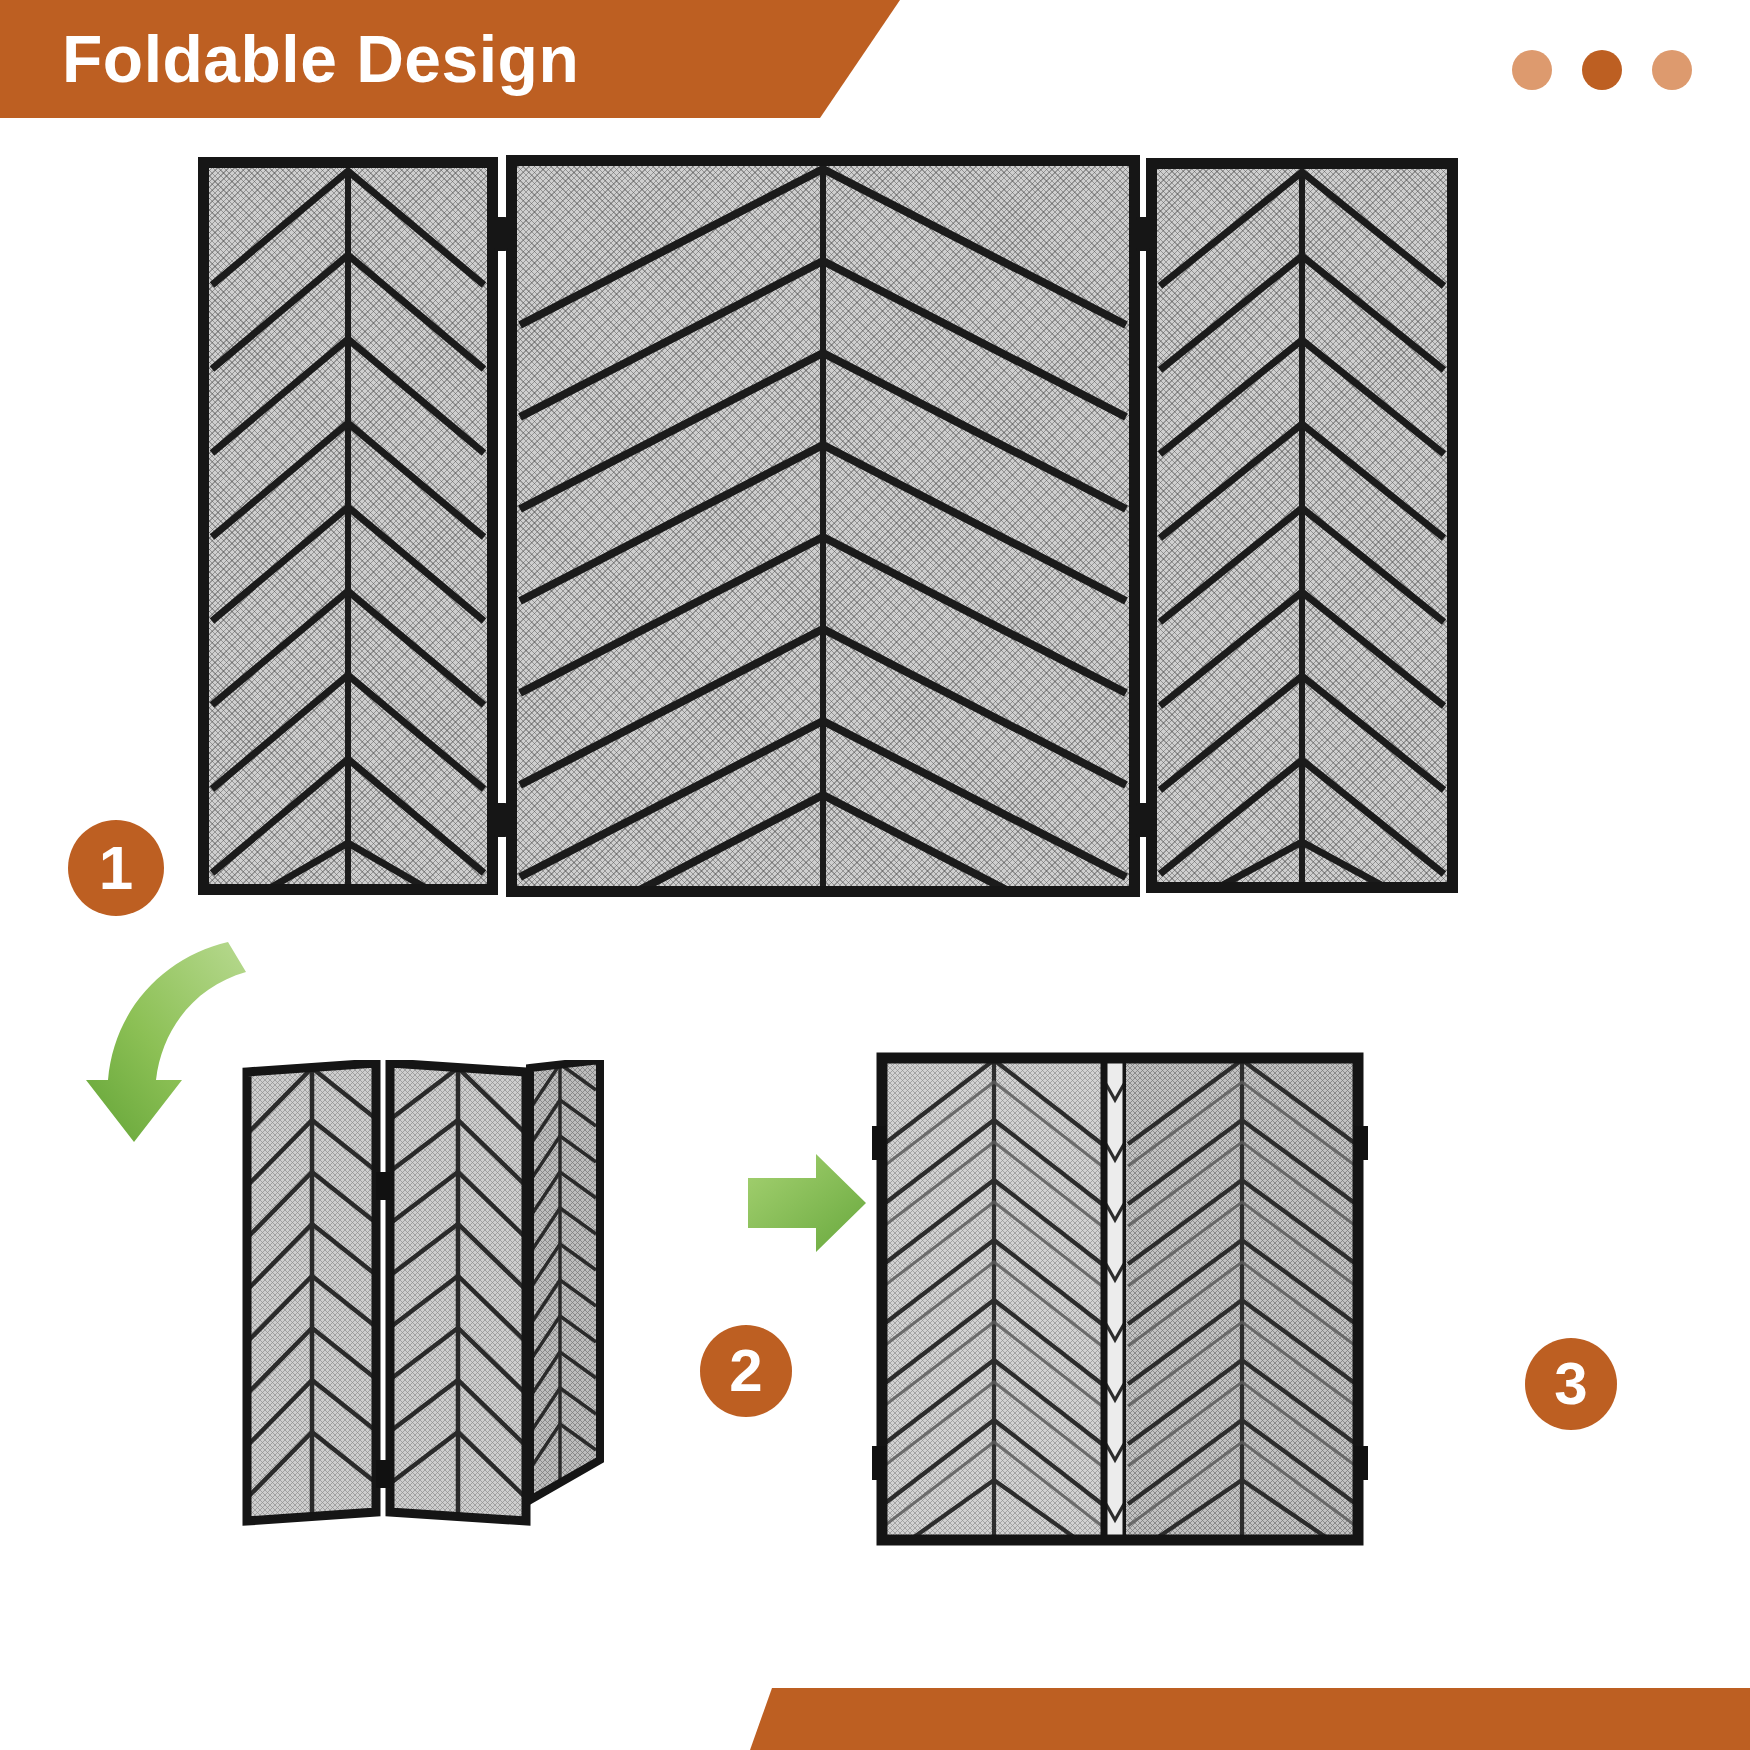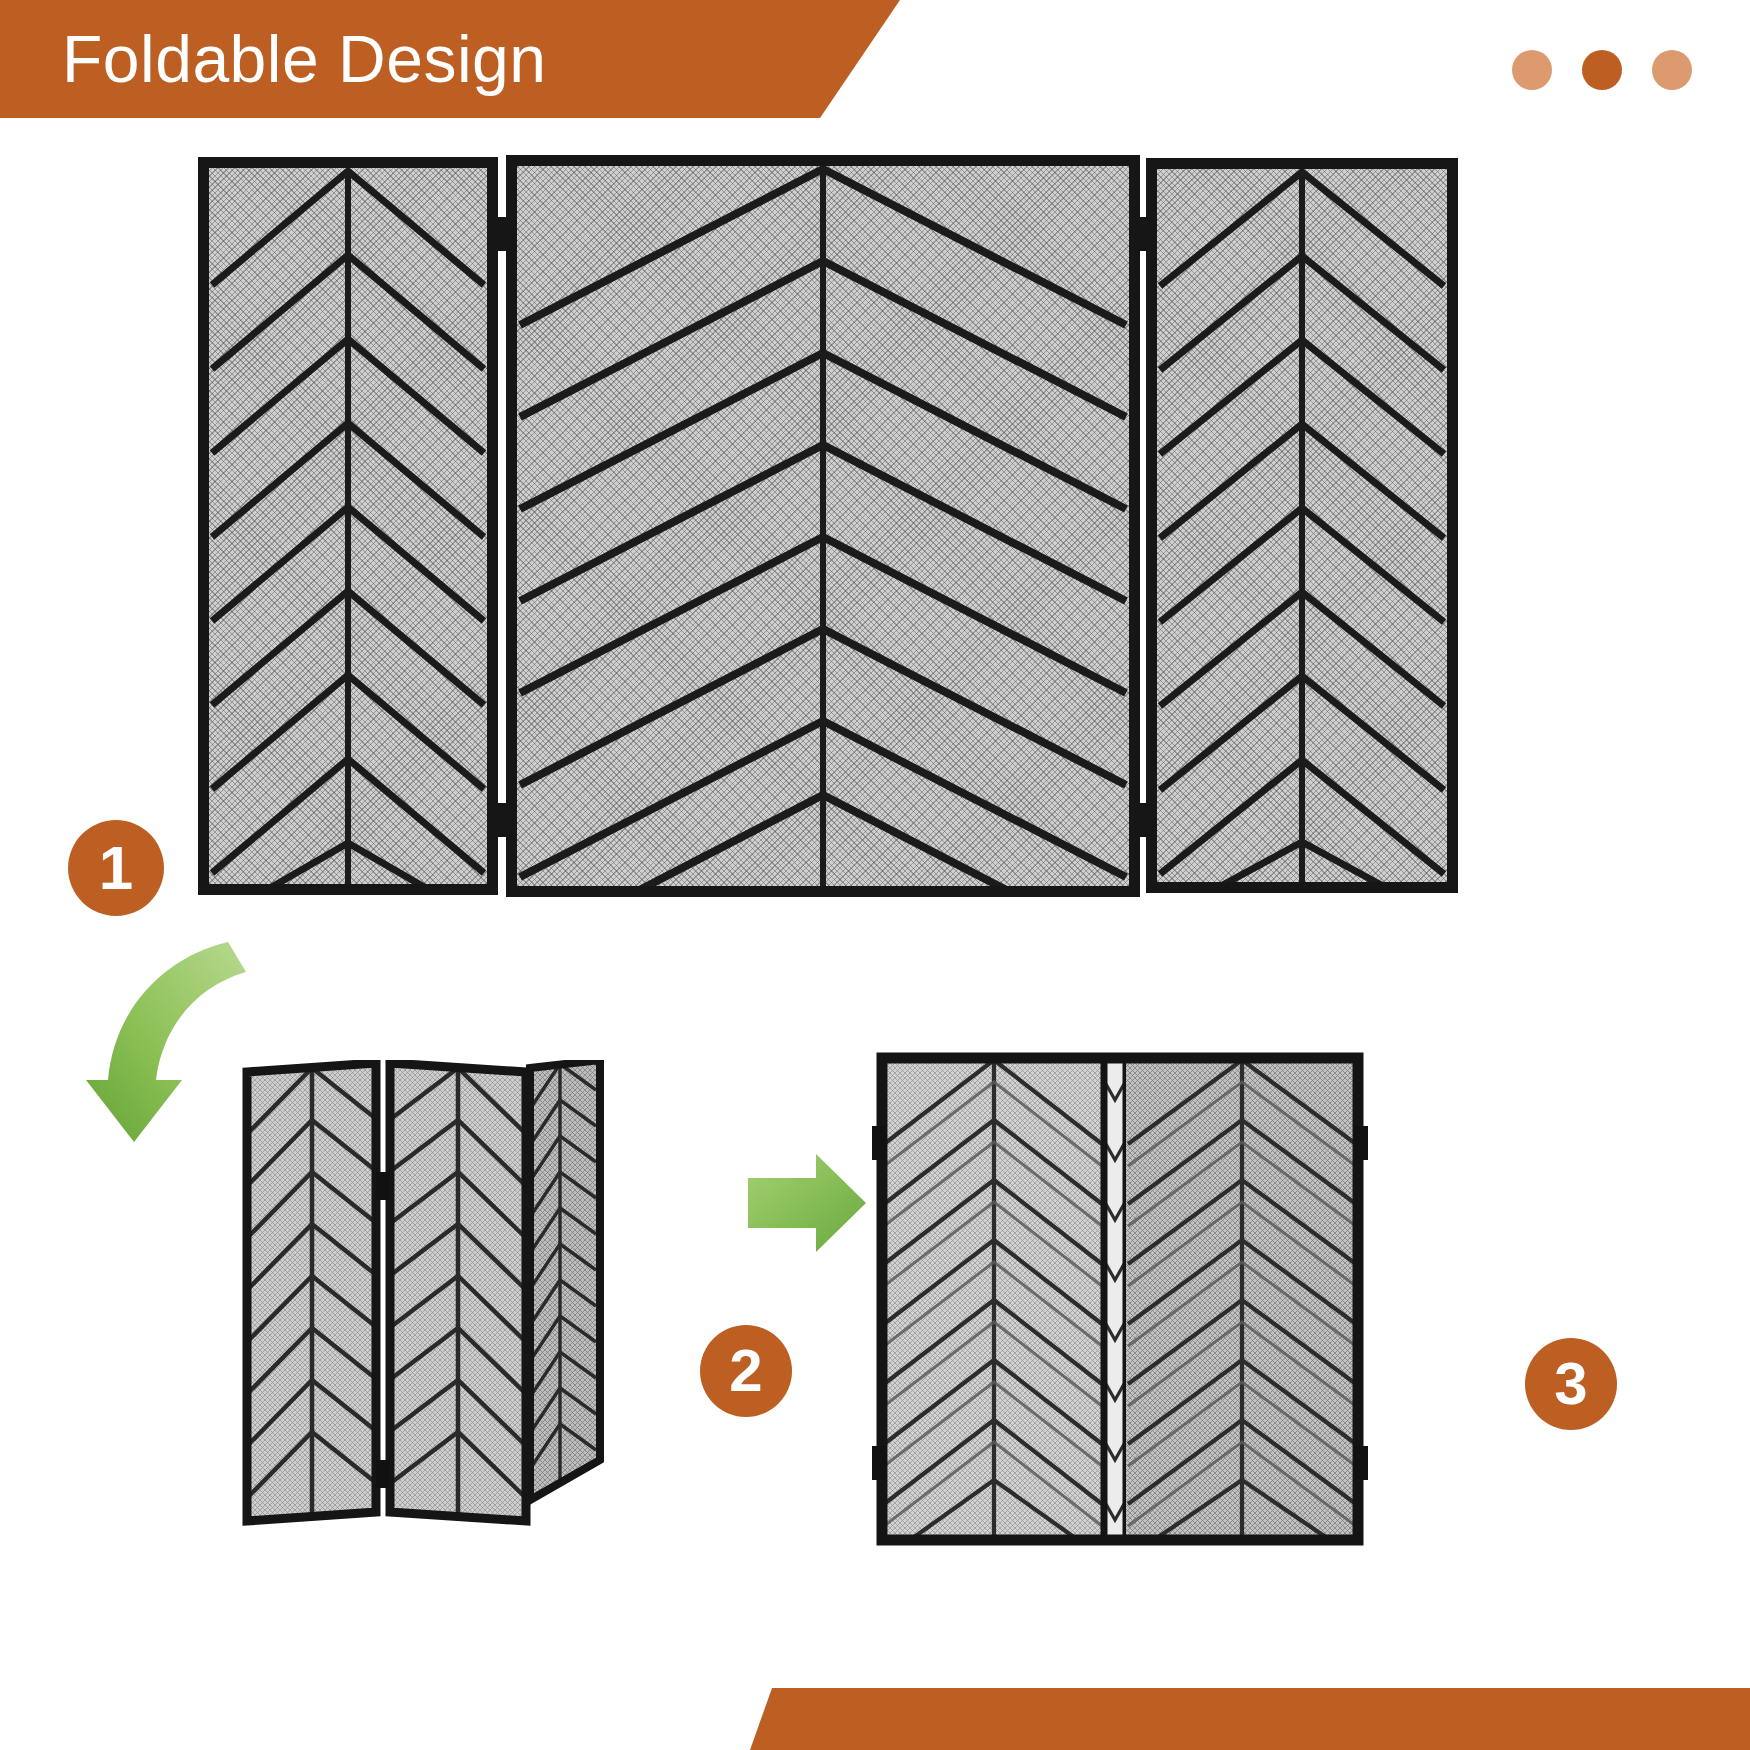--- a/index.html
+++ b/index.html
@@ -24,21 +24,21 @@
     height: 118px;
     background: #bd5f22;
     clip-path: polygon(0 0, 900px 0, 820px 118px, 0 118px);
     display: flex;
     align-items: center;
     z-index: 5;
   }
   .header-title {
     color: #ffffff;
     font-size: 66px;
-    font-weight: normal;
+    font-weight: bold;
     letter-spacing: 0.5px;
     margin-left: 62px;
     line-height: 1;
     white-space: nowrap;
   }
 
   
   .dots {
     position: absolute;
     top: 50px;

